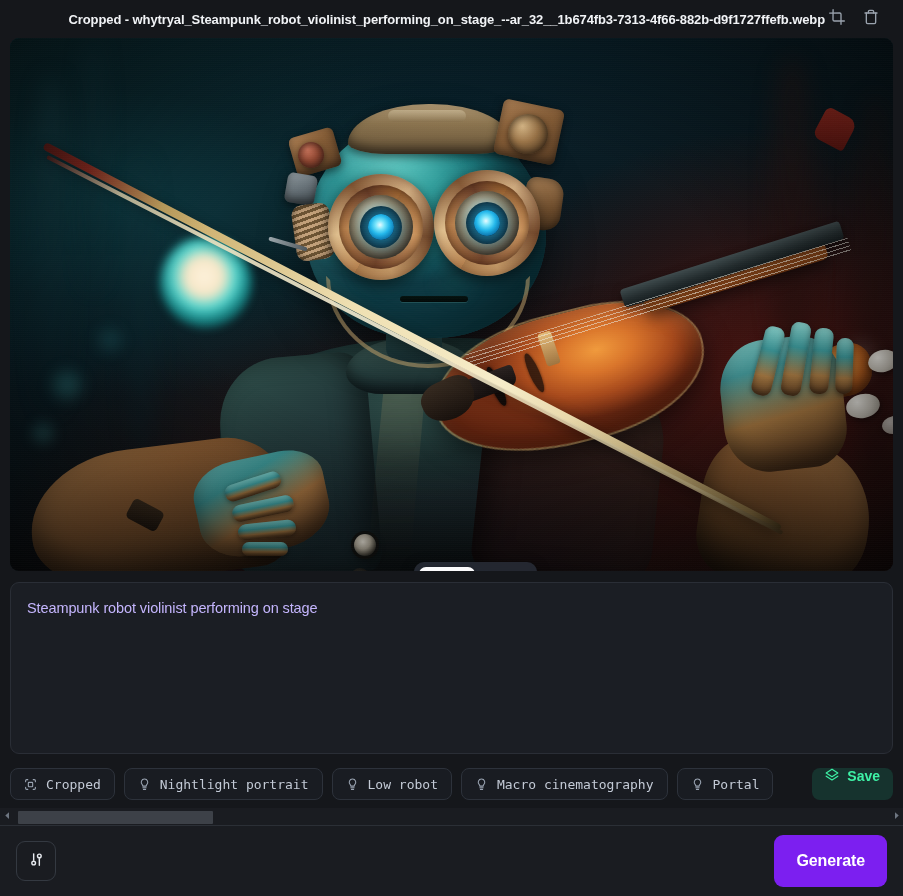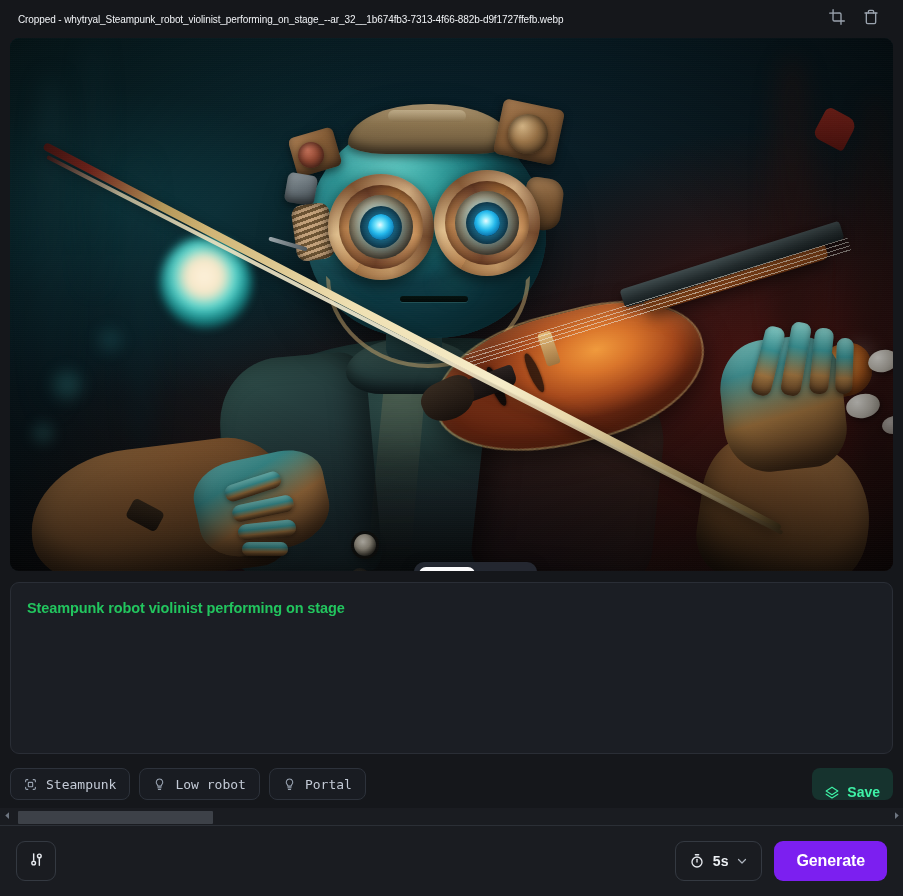--- a/index.html
+++ b/index.html
@@ -27,26 +27,27 @@
     height: 38px;
     flex: 0 0 38px;
     display: flex;
     align-items: center;
     padding: 0 12px 0 18px;
     background: #15171b;
   }
   .header-title {
     flex: 1 1 auto;
     color: #f1f3f6;
-    font-size: 10px;
-    font-weight: 400;
+    font-size: 13px;
+    font-weight: 700;
     letter-spacing: -0.1px;
     white-space: nowrap;
     overflow: hidden;
     text-overflow: clip;
+    text-align: right;
   }
   .header-actions {
     display: flex;
     align-items: center;
     gap: 10px;
     flex: 0 0 auto;
     padding-right: 8px;
   }
   .hdr-icon-btn {
     width: 24px; height: 24px;
@@ -516,23 +517,23 @@
     flex: 0 0 172px;
     height: 172px;
     background: #1b1e24;
     border: 1px solid #2a2e36;
     border-radius: 9px;
     padding: 15px 16px;
     cursor: text;
     overflow: hidden;
   }
   .prompt-text {
-    color: #22c55e;
+    color: #c4b5fd;
     font-size: 14.5px;
-    font-weight: 700;
+    font-weight: 400;
     line-height: 1.45;
     letter-spacing: -0.1px;
   }
 
   
   .chip-row-wrap {
     position: relative;
     margin-top: 12px;
     flex: 0 0 36px;
     height: 36px;
@@ -563,21 +564,21 @@
     flex: 0 0 auto;
   }
   .chip-icon { display: flex; align-items: center; color: #9aa4b2; flex: 0 0 auto; }
 
   .save-btn {
     position: absolute;
     right: 10px;
     top: 2px;
     height: 32px;
     display: inline-flex;
-    align-items: flex-end;
+    align-items: flex-start;
     gap: 8px;
     padding: 0 13px;
     border-radius: 8px;
     background: #16332e;
     color: #3ef2a6;
     font-size: 14px;
     font-weight: 700;
     cursor: pointer;
     z-index: 9;
   }
@@ -641,21 +642,21 @@
     padding: 0 13px;
     border: 1px solid #343941;
     border-radius: 9px;
     color: #eceff3;
     font-size: 14px;
     font-weight: 700;
     cursor: pointer;
     margin-right: 12px;
   }
   .generate-btn {
-    height: 40px;
+    height: 52px;
     padding: 0 22px;
     display: inline-flex;
     align-items: center;
     justify-content: center;
     background: #7c1ff0;
     color: #ffffff;
     font-size: 16px;
     font-weight: 700;
     border-radius: 9px;
     cursor: pointer;
@@ -801,36 +802,56 @@
       <div class="chip">
         <span class="chip-icon">
           <svg width="13" height="13" viewBox="0 0 24 24" fill="none" stroke="currentColor" stroke-width="2" stroke-linecap="round" stroke-linejoin="round">
             <path d="M3 7V5a2 2 0 0 1 2-2h2"></path>
               <path d="M17 3h2a2 2 0 0 1 2 2v2"></path>
             <path d="M21 17v2a2 2 0 0 1-2 2h-2"></path>
               <path d="M7 21H5a2 2 0 0 1-2-2v-2"></path>
             <rect x="8" y="8" width="8" height="8" rx="1"></rect>
           </svg>
         </span>
-        <span>Steampunk</span>
+        <span>Cropped</span>
       </div>
 
+      <div class="chip">
+        <span class="chip-icon">
+          <svg width="13" height="13" viewBox="0 0 24 24" fill="none" stroke="currentColor" stroke-width="2" stroke-linecap="round" stroke-linejoin="round">
+            <path d="M9 18h6"></path>
+              <path d="M10 21h4"></path>
+            <path d="M12 2a6 6 0 0 0-4 10.5c.7.8 1 1.6 1 2.5h6c0-.9.3-1.7 1-2.5A6 6 0 0 0 12 2z"></path>
+          </svg>
+        </span>
+        <span>Nightlight portrait</span>
+      </div>
 
 
       <div class="chip">
         <span class="chip-icon">
           <svg width="13" height="13" viewBox="0 0 24 24" fill="none" stroke="currentColor" stroke-width="2" stroke-linecap="round" stroke-linejoin="round">
             <path d="M9 18h6"></path>
               <path d="M10 21h4"></path>
             <path d="M12 2a6 6 0 0 0-4 10.5c.7.8 1 1.6 1 2.5h6c0-.9.3-1.7 1-2.5A6 6 0 0 0 12 2z"></path>
           </svg>
         </span>
         <span>Low robot</span>
       </div>
 
+      <div class="chip">
+        <span class="chip-icon">
+          <svg width="13" height="13" viewBox="0 0 24 24" fill="none" stroke="currentColor" stroke-width="2" stroke-linecap="round" stroke-linejoin="round">
+            <path d="M9 18h6"></path>
+              <path d="M10 21h4"></path>
+            <path d="M12 2a6 6 0 0 0-4 10.5c.7.8 1 1.6 1 2.5h6c0-.9.3-1.7 1-2.5A6 6 0 0 0 12 2z"></path>
+          </svg>
+        </span>
+        <span>Macro cinematography</span>
+      </div>
 
       <div class="chip">
         <span class="chip-icon">
           <svg width="13" height="13" viewBox="0 0 24 24" fill="none" stroke="currentColor" stroke-width="2" stroke-linecap="round" stroke-linejoin="round">
             <path d="M9 18h6"></path>
               <path d="M10 21h4"></path>
             <path d="M12 2a6 6 0 0 0-4 10.5c.7.8 1 1.6 1 2.5h6c0-.9.3-1.7 1-2.5A6 6 0 0 0 12 2z"></path>
           </svg>
         </span>
         <span>Portal</span>
@@ -875,32 +896,17 @@
           <line x1="8" y1="4" x2="8" y2="13"></line>
             <circle cx="8" cy="17" r="2.6"></circle>
           <line x1="16" y1="20" x2="16" y2="11"></line>
             <circle cx="16" cy="7" r="2.6"></circle>
         </svg>
       </span>
     </div>
 
     <div class="footer-spacer"></div>
 
-    <div class="duration-btn">
-      <span class="chip-icon" style="color:#e6e9ee">
-        <svg width="16" height="16" viewBox="0 0 24 24" fill="none" stroke="currentColor" stroke-width="2" stroke-linecap="round" stroke-linejoin="round">
-          <circle cx="12" cy="13.5" r="7.5"></circle>
-            <line x1="12" y1="13.5" x2="12" y2="9.5"></line>
-          <line x1="9.5" y1="2.6" x2="14.5" y2="2.6"></line>
-        </svg>
-      </span>
-      <span>5s</span>
-      <span class="chip-icon" style="color:#aeb5bf">
-        <svg width="12" height="12" viewBox="0 0 24 24" fill="none" stroke="currentColor" stroke-width="2.4" stroke-linecap="round" stroke-linejoin="round">
-          <polyline points="5 9 12 16 19 9"></polyline>
-        </svg>
-      </span>
-    </div>
 
     <div class="generate-btn">Generate</div>
   </div>
 
 </div>
 
 </body></html>

